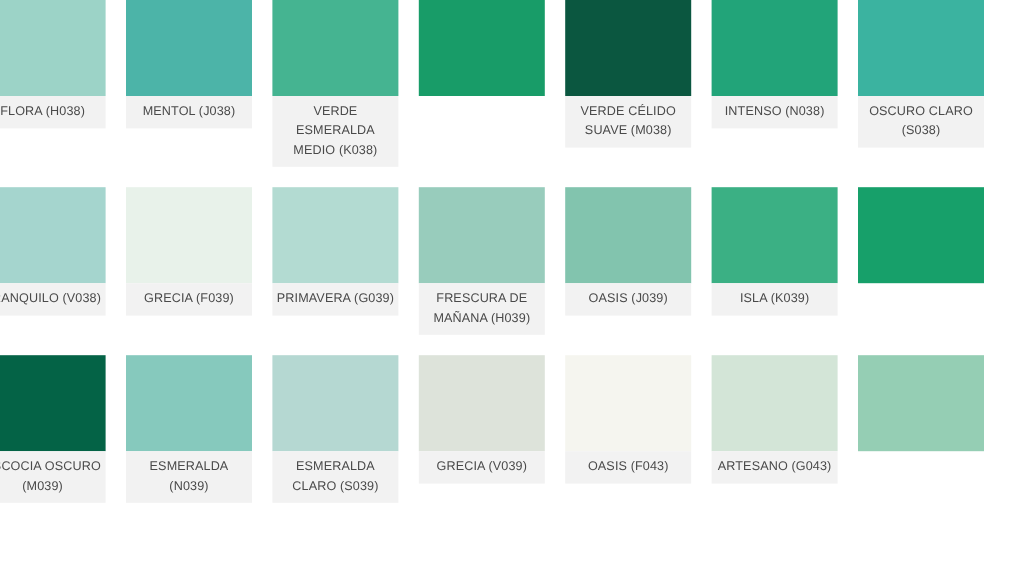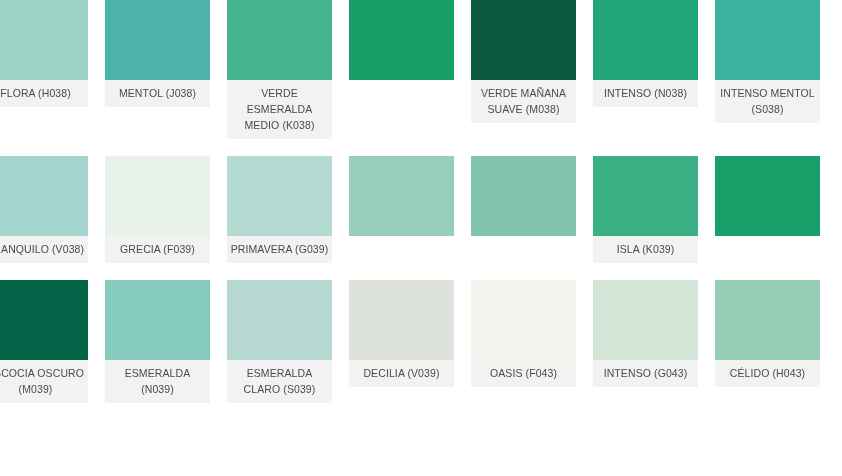--- a/index.html
+++ b/index.html
@@ -68,47 +68,49 @@
       </div>
       <div class="swatch-card">
         <div class="swatch-chip" style="background: rgb(69, 180, 145);"></div>
         <div class="swatch-label">VERDE ESMERALDA MEDIO (K038)</div>
       </div>
       <div class="swatch-card">
         <div class="swatch-chip" style="background: rgb(24, 156, 104);"></div>
       </div>
       <div class="swatch-card">
         <div class="swatch-chip" style="background: rgb(11, 87, 64);"></div>
-        <div class="swatch-label">VERDE MAÑANA SUAVE (M038)</div>
+        <div class="swatch-label">VERDE CÉLIDO SUAVE (M038)</div>
       </div>
       <div class="swatch-card">
         <div class="swatch-chip" style="background: rgb(34, 164, 121);"></div>
         <div class="swatch-label">INTENSO (N038)</div>
       </div>
       <div class="swatch-card">
         <div class="swatch-chip" style="background: rgb(59, 179, 160);"></div>
-        <div class="swatch-label">INTENSO MENTOL (S038)</div>
+        <div class="swatch-label">OSCURO CLARO (S038)</div>
       </div>
       <div class="swatch-card">
         <div class="swatch-chip" style="background: rgb(165, 213, 206);"></div>
         <div class="swatch-label">TRANQUILO (V038)</div>
       </div>
       <div class="swatch-card">
         <div class="swatch-chip" style="background: rgb(232, 242, 234);"></div>
         <div class="swatch-label">GRECIA (F039)</div>
       </div>
       <div class="swatch-card">
         <div class="swatch-chip" style="background: rgb(179, 219, 210);"></div>
         <div class="swatch-label">PRIMAVERA (G039)</div>
       </div>
       <div class="swatch-card">
         <div class="swatch-chip" style="background: rgb(152, 204, 188);"></div>
+        <div class="swatch-label">FRESCURA DE MAÑANA (H039)</div>
       </div>
       <div class="swatch-card">
         <div class="swatch-chip" style="background: rgb(130, 196, 174);"></div>
+        <div class="swatch-label">OASIS (J039)</div>
       </div>
       <div class="swatch-card">
         <div class="swatch-chip" style="background: rgb(59, 176, 132);"></div>
         <div class="swatch-label">ISLA (K039)</div>
       </div>
       <div class="swatch-card">
         <div class="swatch-chip" style="background: rgb(23, 160, 106);"></div>
       </div>
       <div class="swatch-card">
         <div class="swatch-chip" style="background: rgb(4, 99, 70);"></div>
@@ -117,28 +119,27 @@
       <div class="swatch-card">
         <div class="swatch-chip" style="background: rgb(134, 201, 189);"></div>
         <div class="swatch-label">ESMERALDA (N039)</div>
       </div>
       <div class="swatch-card">
         <div class="swatch-chip" style="background: rgb(181, 216, 210);"></div>
         <div class="swatch-label">ESMERALDA CLARO (S039)</div>
       </div>
       <div class="swatch-card">
         <div class="swatch-chip" style="background: rgb(221, 227, 218);"></div>
-        <div class="swatch-label">DECILIA (V039)</div>
+        <div class="swatch-label">GRECIA (V039)</div>
       </div>
       <div class="swatch-card">
         <div class="swatch-chip" style="background: rgb(245, 245, 239);"></div>
         <div class="swatch-label">OASIS (F043)</div>
       </div>
       <div class="swatch-card">
         <div class="swatch-chip" style="background: rgb(211, 229, 215);"></div>
-        <div class="swatch-label">INTENSO (G043)</div>
+        <div class="swatch-label">ARTESANO (G043)</div>
       </div>
       <div class="swatch-card">
         <div class="swatch-chip" style="background: rgb(149, 206, 180);"></div>
-        <div class="swatch-label">CÉLIDO (H043)</div>
       </div>
     </div>
 </div>
 
 </body></html>

